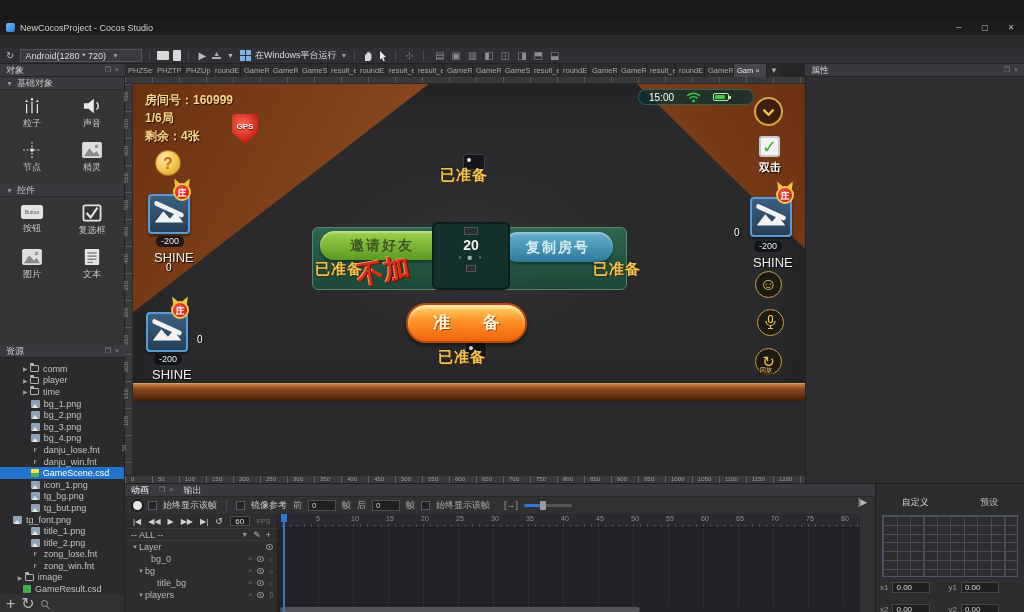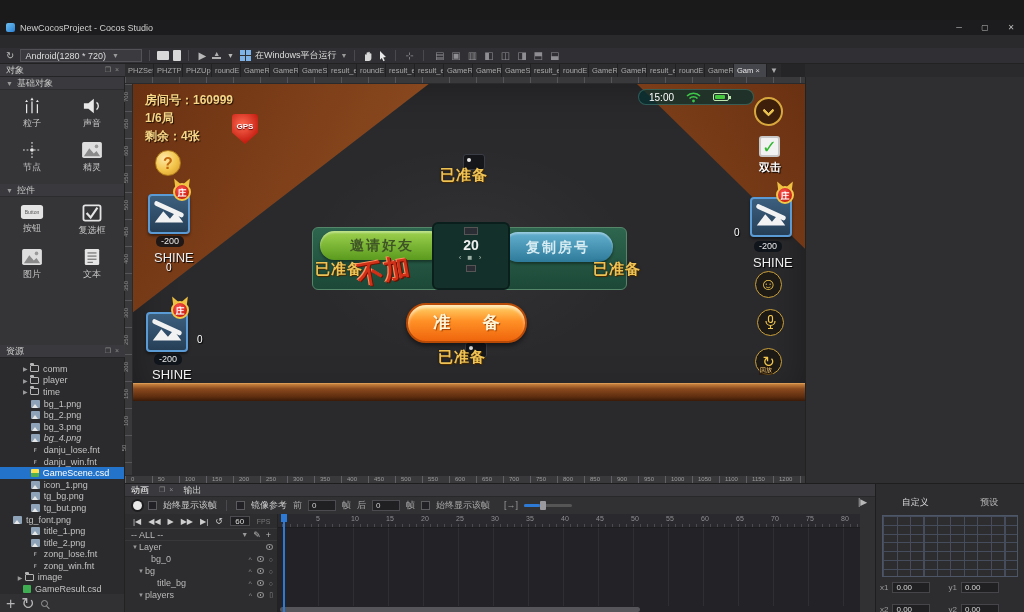--- a/index.html
+++ b/index.html
@@ -248,20 +248,27 @@
       <span class="tab"><span>GameR:</span></span>
       <span class="tab"><span>result_e</span></span>
       <span class="tab"><span>roundE:</span></span>
       <span class="tab"><span>GameR</span></span>
       <span class="tab active">
         <span>Gam</span>
         <span class="x">×</span>
       </span>
       <span class="tab-chevron">▼</span>
     </div>
+  <div class="abs rp-header">
+    <span>属性</span>
+    <span class="hdr-icons">
+        <span>❐</span>
+        <span>×</span>
+      </span>
+  </div>
 
   <div class="abs objects" id="objectspanel">
       <div class="sec-h">
         <span class="ar">▼</span>
         <span>基础对象</span>
       </div>
       <div class="palette">
         <div class="pal-item">
           <span>
             <svg width="22" height="18" viewBox="0 0 24 20">
@@ -389,21 +396,21 @@
         <span>bg_1.png</span>
       </div>
       <div class="trow" style="padding-left: 30.8px;">
         <span class="imgicon"></span>
         <span>bg_2.png</span>
       </div>
       <div class="trow" style="padding-left: 30.8px;">
         <span class="imgicon"></span>
         <span>bg_3.png</span>
       </div>
-      <div class="trow" style="padding-left: 30.8px; font-style: italic;">
+      <div class="trow" style="padding-left: 30.8px;">
         <span class="imgicon"></span>
         <span>bg_4.png</span>
       </div>
       <div class="trow" style="padding-left: 30.8px;">
         <span class="fnticon">ꜰ</span>
         <span>danju_lose.fnt</span>
       </div>
       <div class="trow" style="padding-left: 30.8px;">
         <span class="fnticon">ꜰ</span>
         <span>danju_win.fnt</span>

